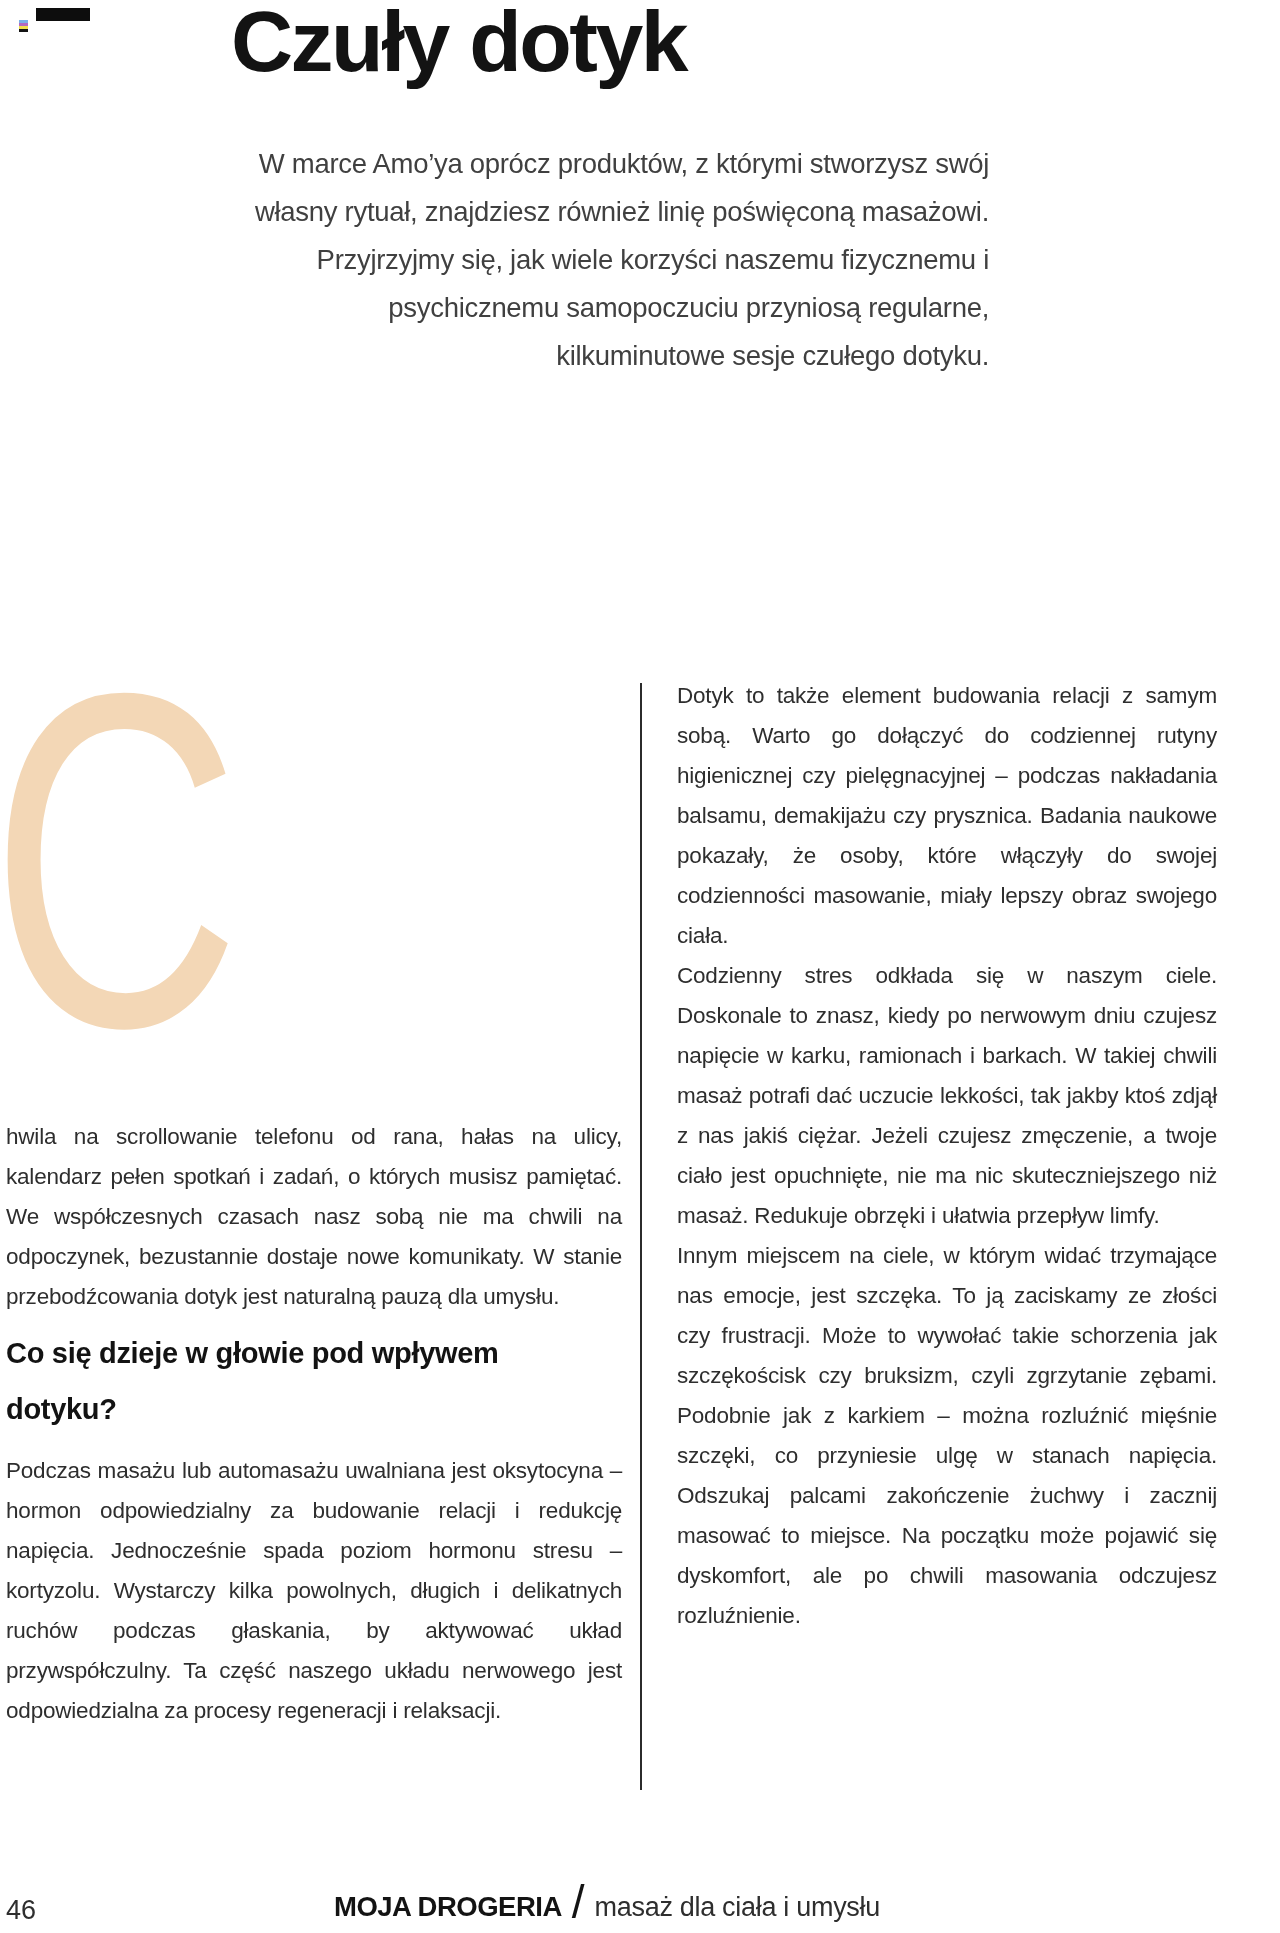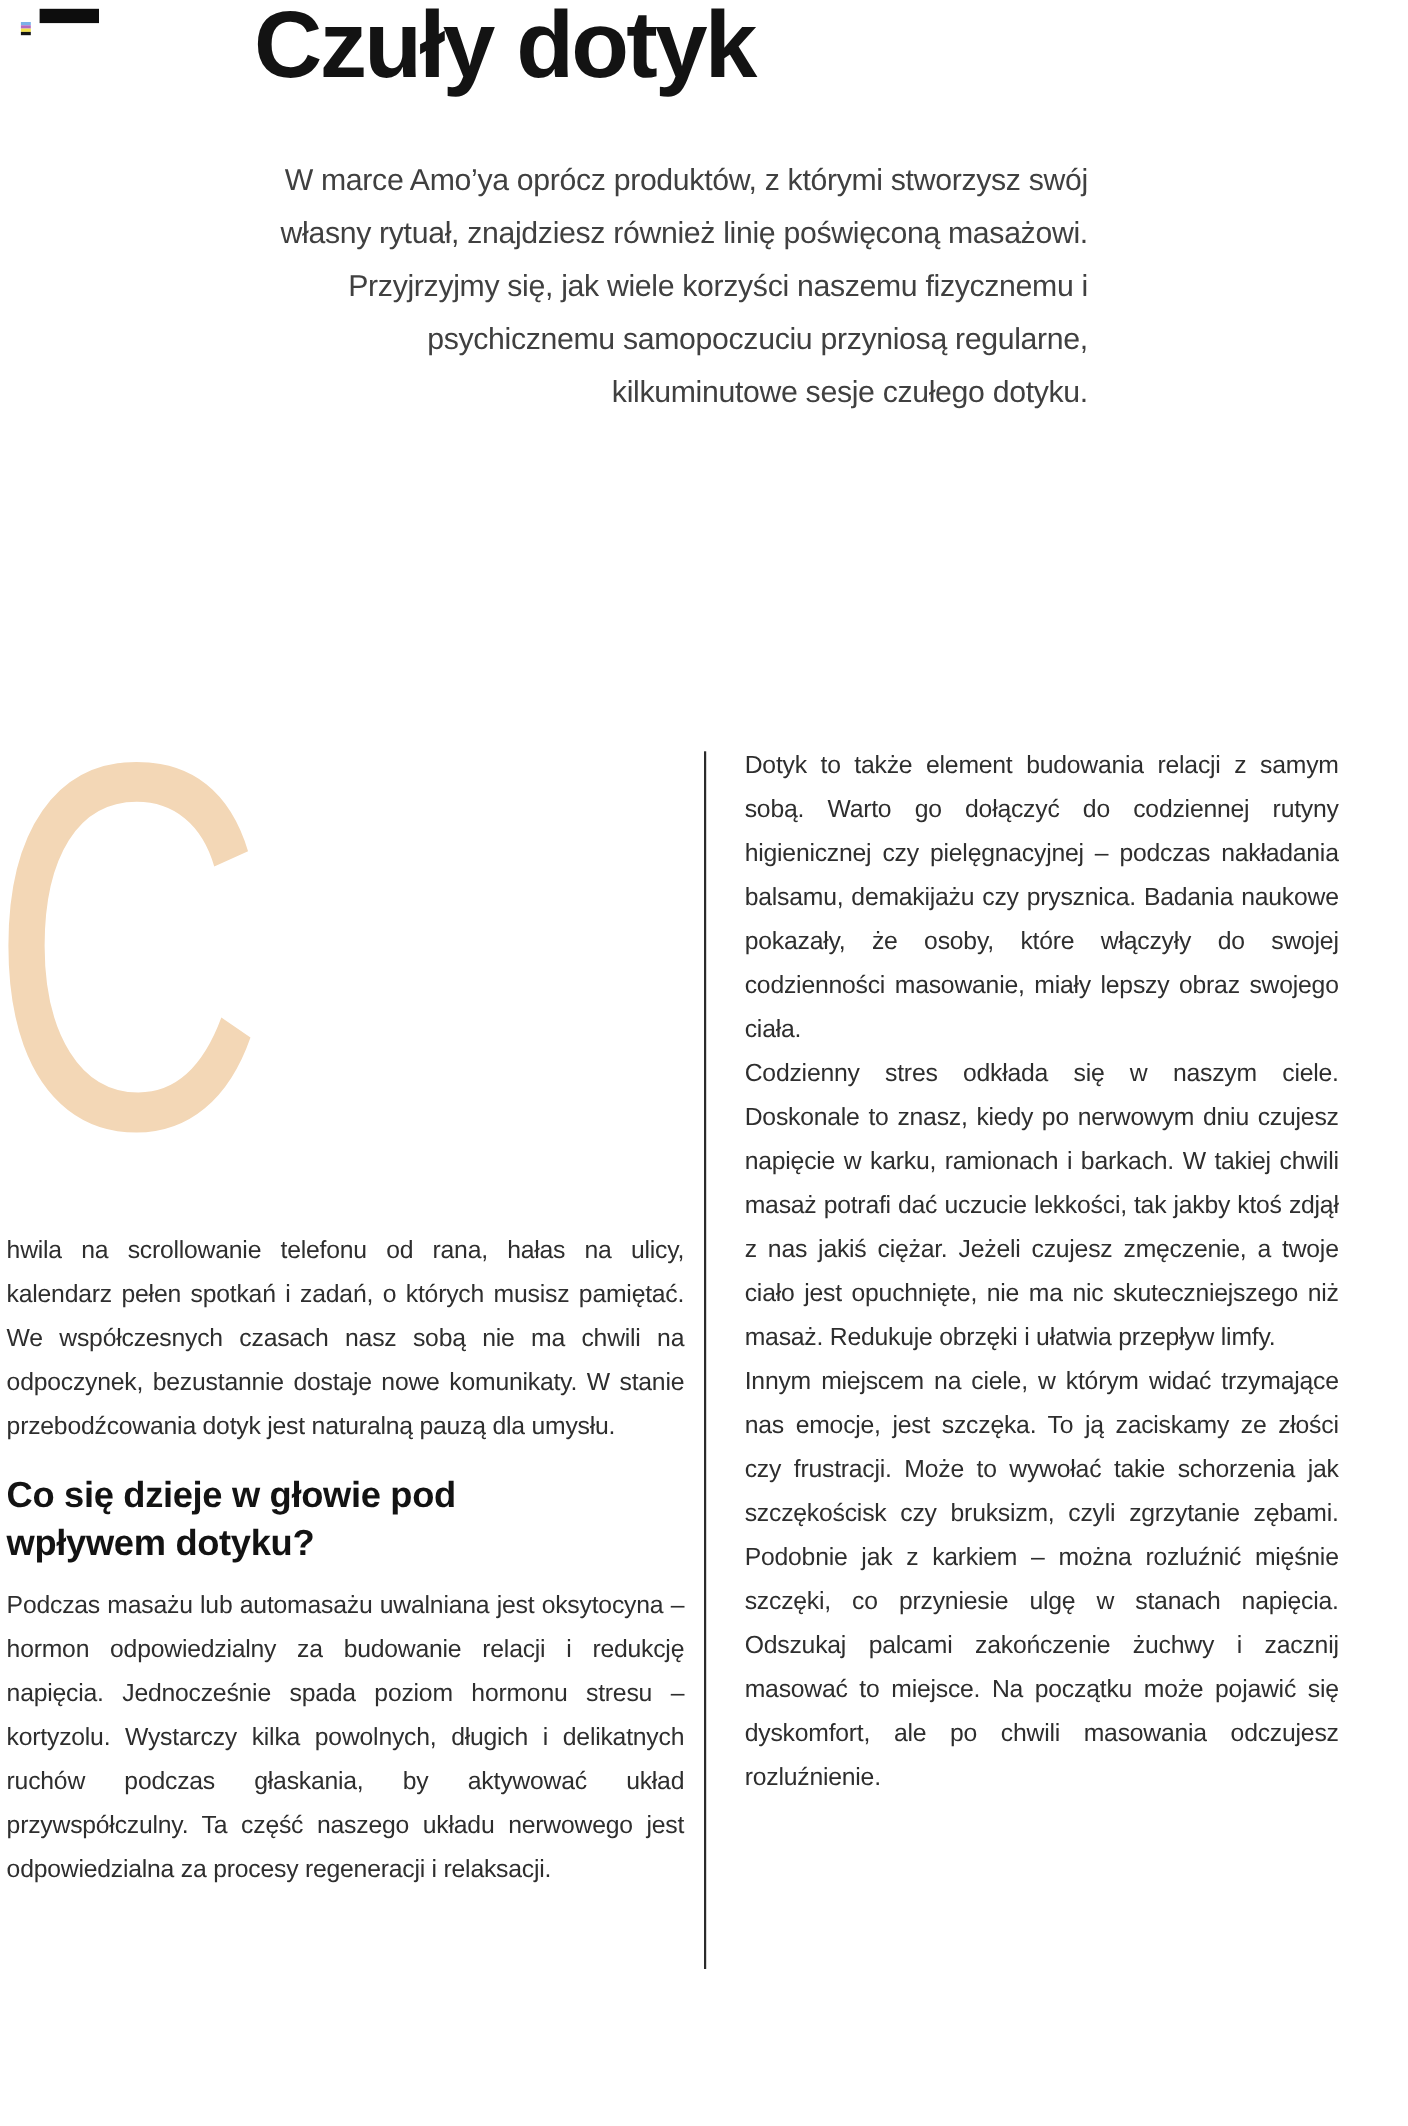--- a/index.html
+++ b/index.html
@@ -48,21 +48,21 @@
   .body-text{
     margin:0;font-size:22.5px;line-height:40px;color:#2e2e2e;
     text-align:justify;letter-spacing:-0.2px;
   }
   .subhead{
     margin:40px 0 0 0;font-size:27px;line-height:36px;font-weight:700;
     color:#131313;letter-spacing:-0.3px;text-align:left;
   }
   .col-right .subhead{margin-bottom:14px;}
   .subhead-left{
-    margin:20px 0 14px 0;font-size:33px;line-height:44px;max-width:545px;
+    margin:8px 0 14px 0;font-size:29px;line-height:56px;max-width:545px;
   }
 
   
   .footer{position:absolute;left:6px;top:1891px;width:1268px;height:40px;}
   .page-num{position:absolute;left:0;top:4px;font-size:27px;color:#2e2e2e;}
   .footer-center{
     position:absolute;left:328px;top:0;display:flex;align-items:baseline;gap:10px;
   }
   .magazine-name{font-size:27.5px;font-weight:700;letter-spacing:-0.5px;color:#131313;}
   .slash{font-size:46px;font-weight:400;color:#131313;line-height:0;position:relative;top:2px;}
@@ -97,14 +97,22 @@
     <h2 class="subhead subhead-left">Co się dzieje w głowie pod wpływem dotyku?</h2>
     <p class="body-text">Podczas masażu lub automasażu uwalniana jest oksytocyna – hormon odpowiedzialny za budowanie relacji i redukcję napięcia. Jednocześnie spada poziom hormonu stresu – kortyzolu. Wystarczy kilka powolnych, długich i delikatnych ruchów podczas głaskania, by aktywować układ przywspółczulny. Ta część naszego układu nerwowego jest odpowiedzialna za procesy regeneracji i relaksacji.</p>
   </div>
 
   <div class="col-right">
     <p class="body-text">Dotyk to także element budowania relacji z samym sobą. Warto go dołączyć do codziennej rutyny higienicznej czy pielęgnacyjnej – podczas nakładania balsamu, demakijażu czy prysznica. Badania naukowe pokazały, że osoby, które włączyły do swojej codzienności masowanie, miały lepszy obraz swojego ciała.</p>
     <p class="body-text">Codzienny stres odkłada się w naszym ciele. Doskonale to znasz, kiedy po nerwowym dniu czujesz napięcie w karku, ramionach i barkach. W takiej chwili masaż potrafi dać uczucie lekkości, tak jakby ktoś zdjął z nas jakiś ciężar. Jeżeli czujesz zmęczenie, a twoje ciało jest opuchnięte, nie ma nic skuteczniejszego niż masaż. Redukuje obrzęki i ułatwia przepływ limfy.</p>
     <p class="body-text">Innym miejscem na ciele, w którym widać trzymające nas emocje, jest szczęka. To ją zaciskamy ze złości czy frustracji. Może to wywołać takie schorzenia jak szczękościsk czy bruksizm, czyli zgrzytanie zębami. Podobnie jak z karkiem – można rozluźnić mięśnie szczęki, co przyniesie ulgę w stanach napięcia. Odszukaj palcami zakończenie żuchwy i zacznij masować to miejsce. Na początku może pojawić się dyskomfort, ale po chwili masowania odczujesz rozluźnienie.</p>
   </div>
 
+  <div class="footer">
+    <span class="page-num">46</span>
+    <div class="footer-center">
+      <strong class="magazine-name">MOJA DROGERIA</strong>
+      <span class="slash">/</span>
+      <span class="footer-section">masaż dla ciała i umysłu</span>
+    </div>
+  </div>
 
 </div>
 
 </body></html>

